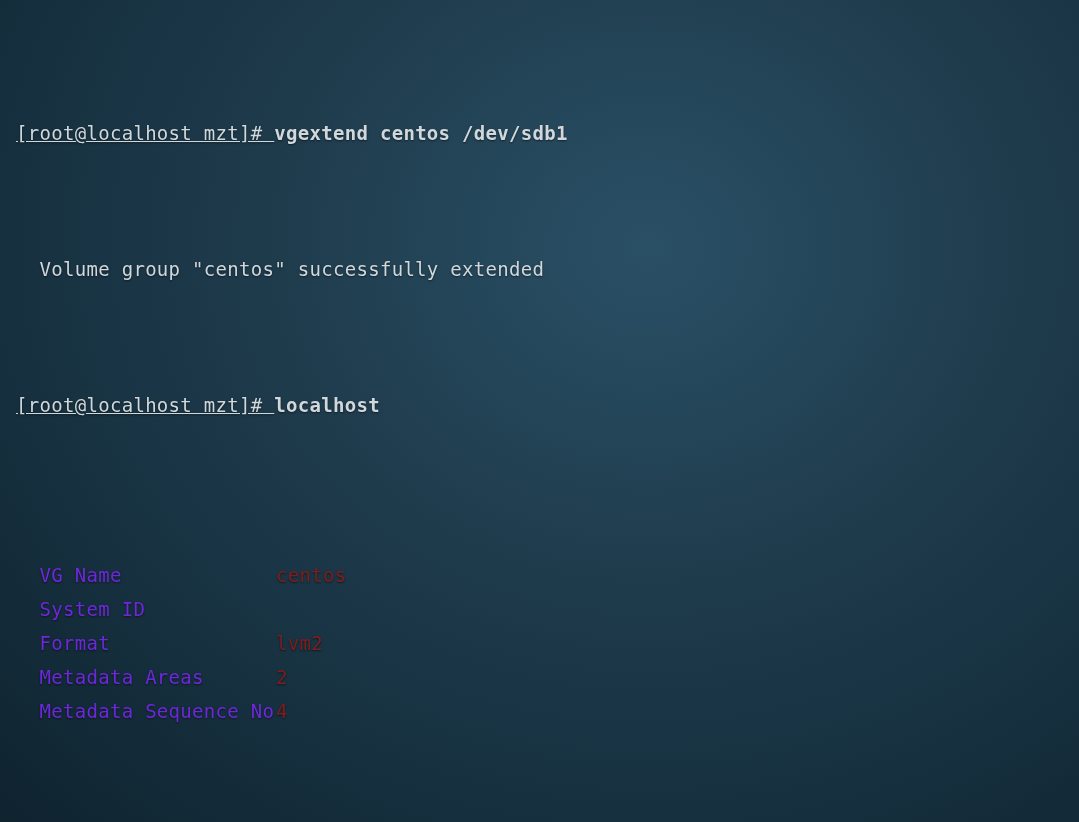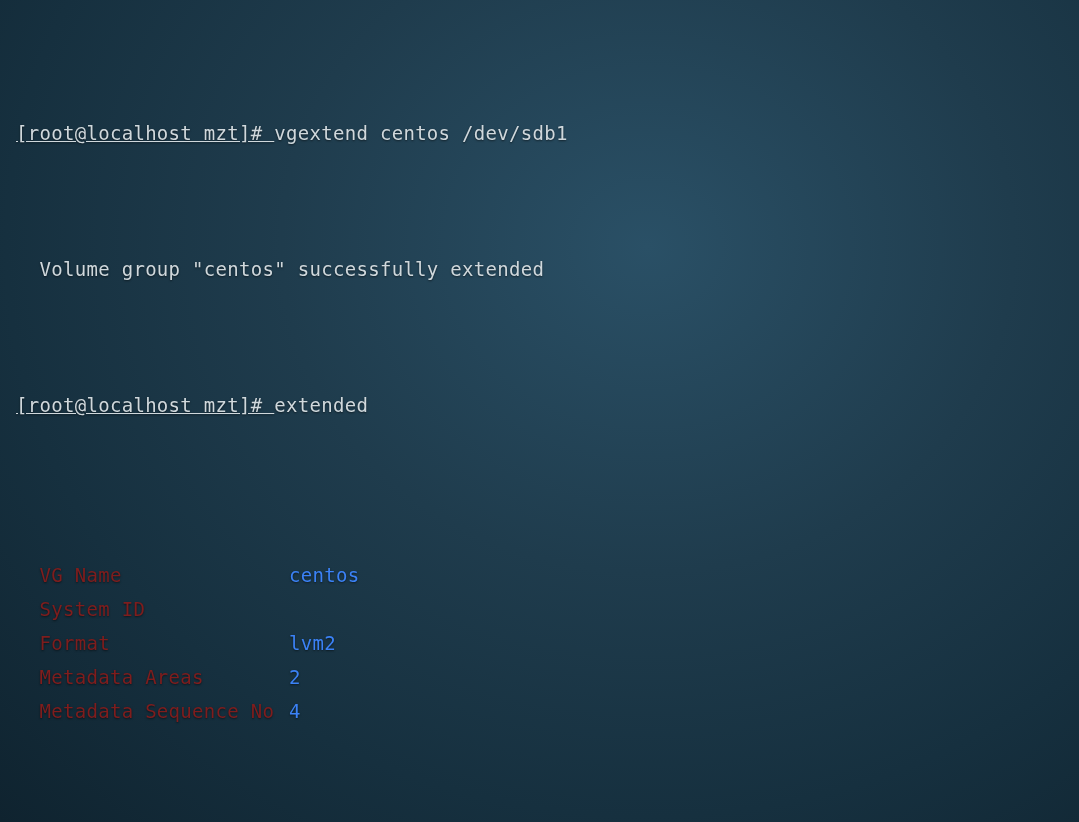--- a/index.html
+++ b/index.html
@@ -14,42 +14,42 @@
   }
   .terminal {
     padding: 14px 16px 16px 16px;
     font-size: 19px;
     line-height: 34px;
     white-space: pre;
     text-shadow: 0 1px 2px rgba(0,0,0,0.5);
     letter-spacing: 0.3px;
   }
   .prompt-bracket { color: #d0d8dc; text-decoration: underline; }
-  .cmd           { color: #d0d8dc; }
+  .cmd           { color: #d0d8dc; font-weight: bold; }
   .header        { color: #d0d8dc; }
-  .label         { color: #7f1d1d; }
-  .value         { color: #3b82f6; margin-left: 13px; }
+  .label         { color: #6d28d9; }
+  .value         { color: #7f1d1d; }
   .row {
     display: block;
   }
   .key-col {
     display: inline-block;
     width: 260px;
   }
   .valcol {
     display: inline-block;
   }
 </style>
 </head>
 <body>
 
 <div class="terminal">
 
   <div class="row"><span class="prompt-bracket">[root@localhost mzt]# </span><span class="cmd">vgextend centos /dev/sdb1</span></div>
 
   <div class="row">  Volume group "centos" successfully extended</div>
 
-  <div class="row"><span class="prompt-bracket">[root@localhost mzt]# </span><span class="cmd">extended</span></div>
+  <div class="row"><span class="prompt-bracket">[root@localhost mzt]# </span><span class="cmd">localhost</span></div>
 
 
   <div id="rows-container"><div class="row"><span class="key-col label">  VG Name</span><span class="valcol value">centos</span></div><div class="row"><span class="key-col label">  System ID</span><span class="valcol value"></span></div><div class="row"><span class="key-col label">  Format</span><span class="valcol value">lvm2</span></div><div class="row"><span class="key-col label">  Metadata Areas</span><span class="valcol value">2</span></div><div class="row"><span class="key-col label">  Metadata Sequence No</span><span class="valcol value">4</span></div></div>
 
 </div>
 
 </body></html>

